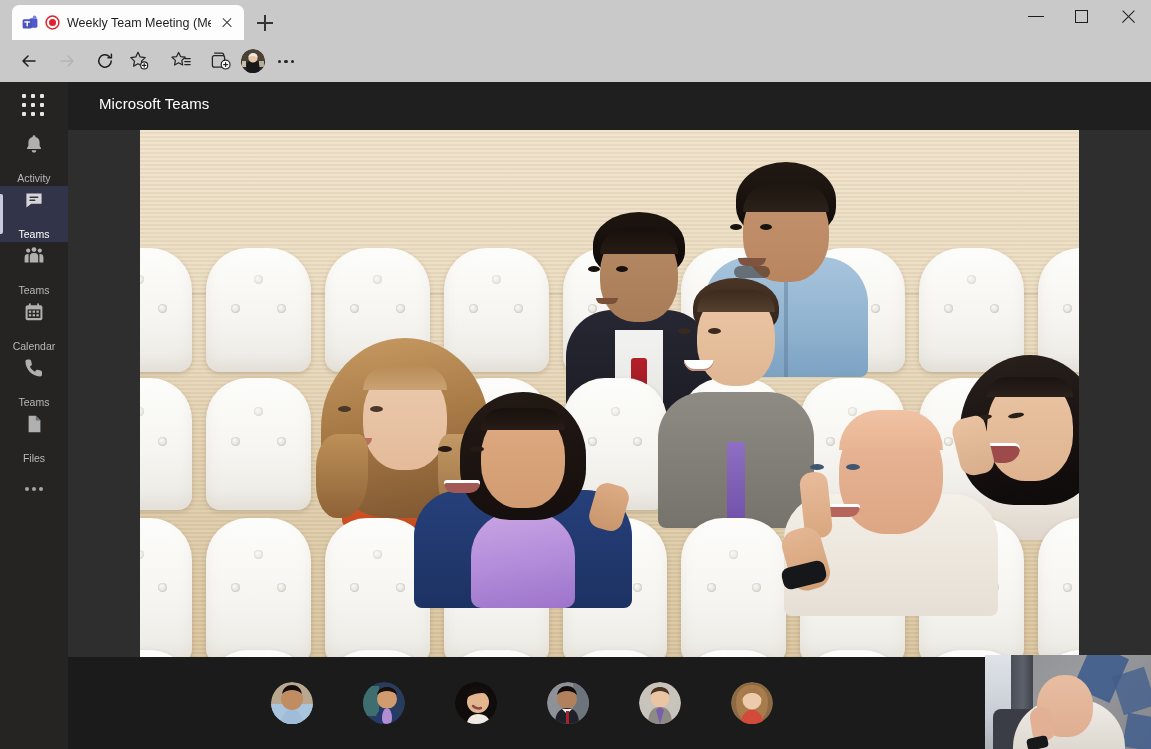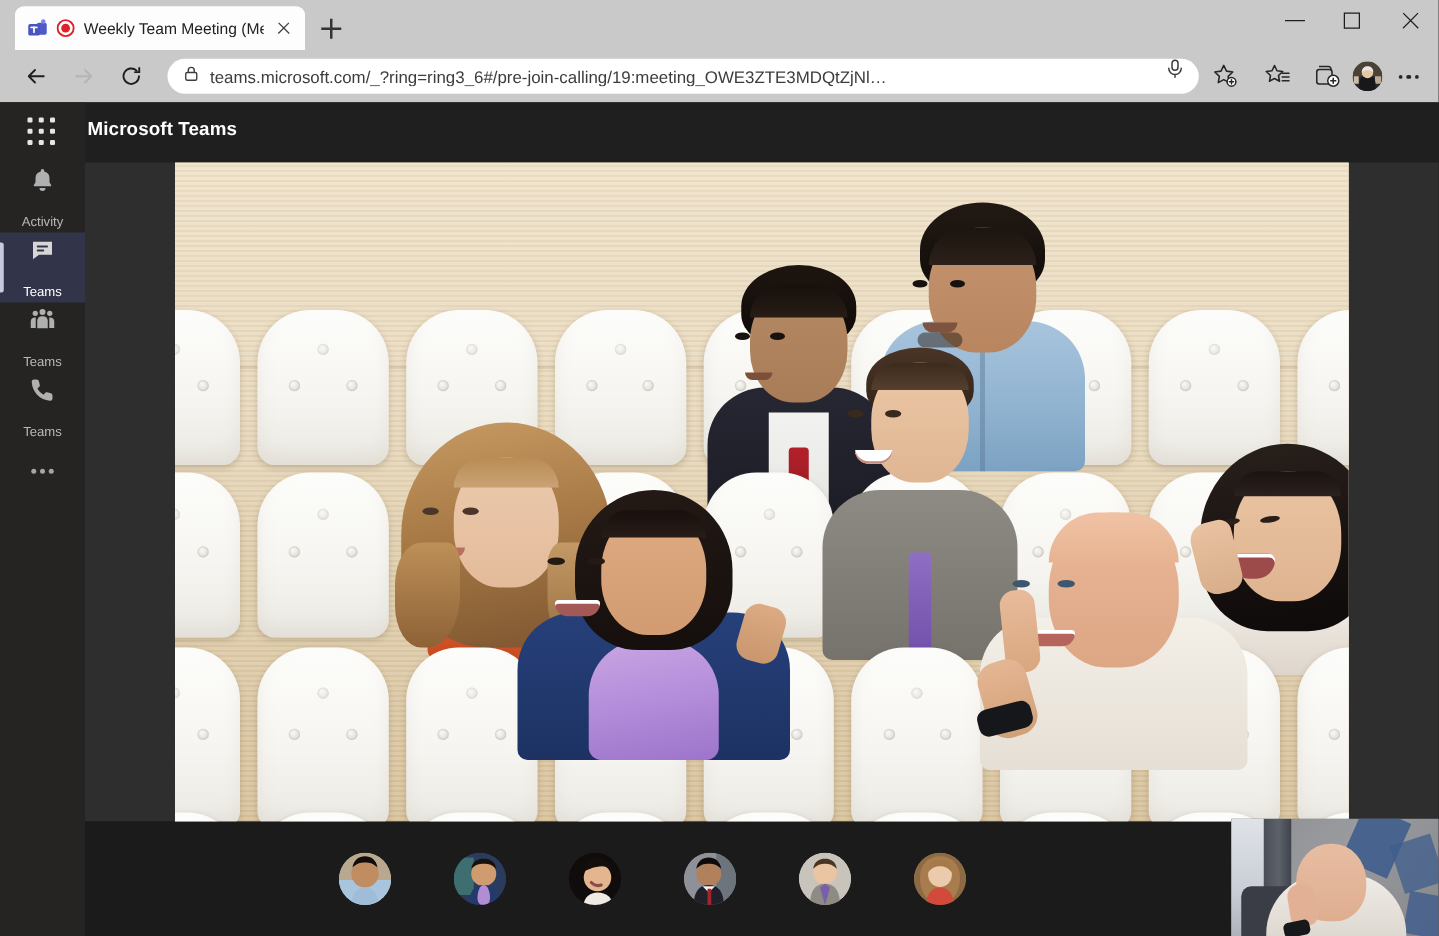--- a/index.html
+++ b/index.html
@@ -101,22 +101,22 @@
   
   .teams-app {
     position: absolute; left: 0; top: 82px; width: 1151px; height: 667px;
     background: #1f1f1f;
   }
   .teams-header {
     position: absolute; left: 0; top: 0; width: 1151px; height: 48px;
     background: #1f1f1f; display: flex; align-items: center;
   }
   .teams-title {
-    position: absolute; left: 70px; top: 13px;
-    font-size: 15px; color: #ffffff; font-weight: 700; letter-spacing: .1px;
+    position: absolute; left: 99px; top: 13px;
+    font-size: 15px; color: #ffffff; font-weight: 400; letter-spacing: .1px;
   }
   .teams-search {
     position: absolute; left: 348px; top: 89px; width: 455px; height: 30px;
     background: #333333; border-radius: 4px;
     display: flex; align-items: center; gap: 9px; padding: 0 11px;
   }
   .search-ph { font-size: 13.5px; color: #c8c6c4; }
   .header-avatar {
     position: absolute; right: 18px; top: 89px;
     width: 31px; height: 31px; border-radius: 50%; overflow: hidden;
@@ -336,35 +336,20 @@
           <path d="M4 10h12M11 5l5 5-5 5"></path>
         </svg>
       </div>
       <div class="navbtn">
         <svg width="20" height="20" viewBox="0 0 20 20" fill="none" stroke="#1f1f1f" stroke-width="1.5" stroke-linecap="round">
           <path d="M16.2 10a6.2 6.2 0 1 1-1.9-4.5"></path>
           <path d="M16.4 3.3v3.4h-3.4"></path>
         </svg>
       </div>
 
-      <div class="omnibox">
-        <span style="flex:0 0 14px;">
-          <svg width="14" height="14" viewBox="0 0 14 14" fill="none" stroke="#3c3c3c" stroke-width="1.1">
-            <rect x="2.6" y="6" width="8.8" height="6.2" rx="1.2"></rect>
-            <path d="M4.6 6V4.3a2.4 2.4 0 0 1 4.8 0V6"></path>
-          </svg>
-        </span>
-        <span class="omni-url">teams.microsoft.com/_?ring=ring3_6#/pre-join-calling/19:meeting_OWE3ZTE3MDQtZjNl…</span>
-        <span class="tb-icon" style="width:22px;flex:0 0 22px;">
-          <svg width="18" height="18" viewBox="0 0 18 18" fill="none" stroke="#3c3c3c" stroke-width="1.2" stroke-linecap="round" style="position:absolute;left:2px;top:0;">
-            <rect x="6.6" y="2.2" width="4.8" height="8" rx="2.4"></rect>
-            <path d="M4 8.6a5 5 0 0 0 10 0M9 13.6v2.2"></path>
-          </svg>
-        </span>
-      </div>
 
       <div class="tb-icon">
         <svg width="22" height="22" viewBox="0 0 22 22" fill="none" stroke="#262626" stroke-width="1.25" stroke-linejoin="round" style="position:absolute;left:4px;top:4px;">
           <path d="M10 2.3l2.2 4.6 5 .7-3.7 3.5.9 5-4.4-2.4-4.4 2.4.9-5L2.8 7.6l5-.7z"></path>
           <circle cx="16.2" cy="15.4" r="3.5" fill="#ffffff" stroke="#262626" stroke-width="1.2"></circle>
           <path d="M16.2 13.7v3.4M14.5 15.4h3.4" stroke-width="1.2" stroke-linecap="round"></path>
         </svg>
       </div>
 
       <div class="tb-icon" style="margin-left:12px;">
@@ -473,30 +458,58 @@
                 <circle cx="11" cy="4.6" r="2.4"></circle>
                 <circle cx="16.8" cy="5.6" r="2.1"></circle>
               <path d="M1.6 17.4v-5.2a3.3 3.3 0 0 1 3.3-3.3h.7v8.5z"></path>
               <path d="M6.8 17.6v-6a3.6 3.6 0 0 1 3.6-3.6h1.2a3.6 3.6 0 0 1 3.6 3.6v6z"></path>
               <path d="M20.4 17.4v-5.2a3.3 3.3 0 0 0-3.3-3.3h-.7v8.5z"></path>
             </svg>
           </span>
           <span class="ri-lb">Teams</span>
         </div>
 
+        <div class="rail-item">
+          <span class="ri-ico">
+            <svg width="22" height="22" viewBox="0 0 22 22">
+              <rect x="2.6" y="4.2" width="16.8" height="15" rx="2" fill="#b0b0b0"></rect>
+              <rect x="4.6" y="8.4" width="12.8" height="8.6" fill="#252423"></rect>
+              <g fill="#b0b0b0">
+                <rect x="5.8" y="9.6" width="2.4" height="2.2"></rect>
+                  <rect x="9.6" y="9.6" width="2.4" height="2.2"></rect>
+                <rect x="13.4" y="9.6" width="2.4" height="2.2"></rect>
+                <rect x="5.8" y="13.2" width="2.4" height="2.2"></rect>
+                  <rect x="9.6" y="13.2" width="2.4" height="2.2"></rect>
+                <rect x="13.4" y="13.2" width="2.4" height="2.2"></rect>
+              </g>
+              <rect x="6" y="2.2" width="1.8" height="3.6" rx=".9" fill="#b0b0b0"></rect>
+              <rect x="14.2" y="2.2" width="1.8" height="3.6" rx=".9" fill="#b0b0b0"></rect>
+            </svg>
+          </span>
+          <span class="ri-lb">Calendar</span>
+        </div>
 
         <div class="rail-item">
           <span class="ri-ico">
             <svg width="22" height="22" viewBox="0 0 22 22" fill="#b0b0b0">
               <path d="M6.3 2.6c.9 0 1.6.6 1.8 1.4l.7 2.8c.2.8-.1 1.6-.8 2l-1.1.7c1 2.3 2.9 4.2 5.2 5.2l.7-1.1c.4-.7 1.2-1 2-.8l2.8.7c.8.2 1.4.9 1.4 1.8v2.2a2 2 0 0 1-2.2 2C9.1 19 2.9 12.8 2.4 4.8a2 2 0 0 1 2-2.2z"></path>
             </svg>
           </span>
           <span class="ri-lb">Teams</span>
         </div>
 
+        <div class="rail-item">
+          <span class="ri-ico">
+            <svg width="22" height="22" viewBox="0 0 22 22">
+              <path d="M5.6 2.8h7.2l4.6 4.6v11.8H5.6z" fill="#b0b0b0"></path>
+              <path d="M12.8 2.8l4.6 4.6h-4.6z" fill="#6f6f6f"></path>
+            </svg>
+          </span>
+          <span class="ri-lb">Files</span>
+        </div>
 
 
         <div class="rail-dots">
           <i></i>
             <i></i>
             <i></i>
         </div>
       </div>
 
     </div>

